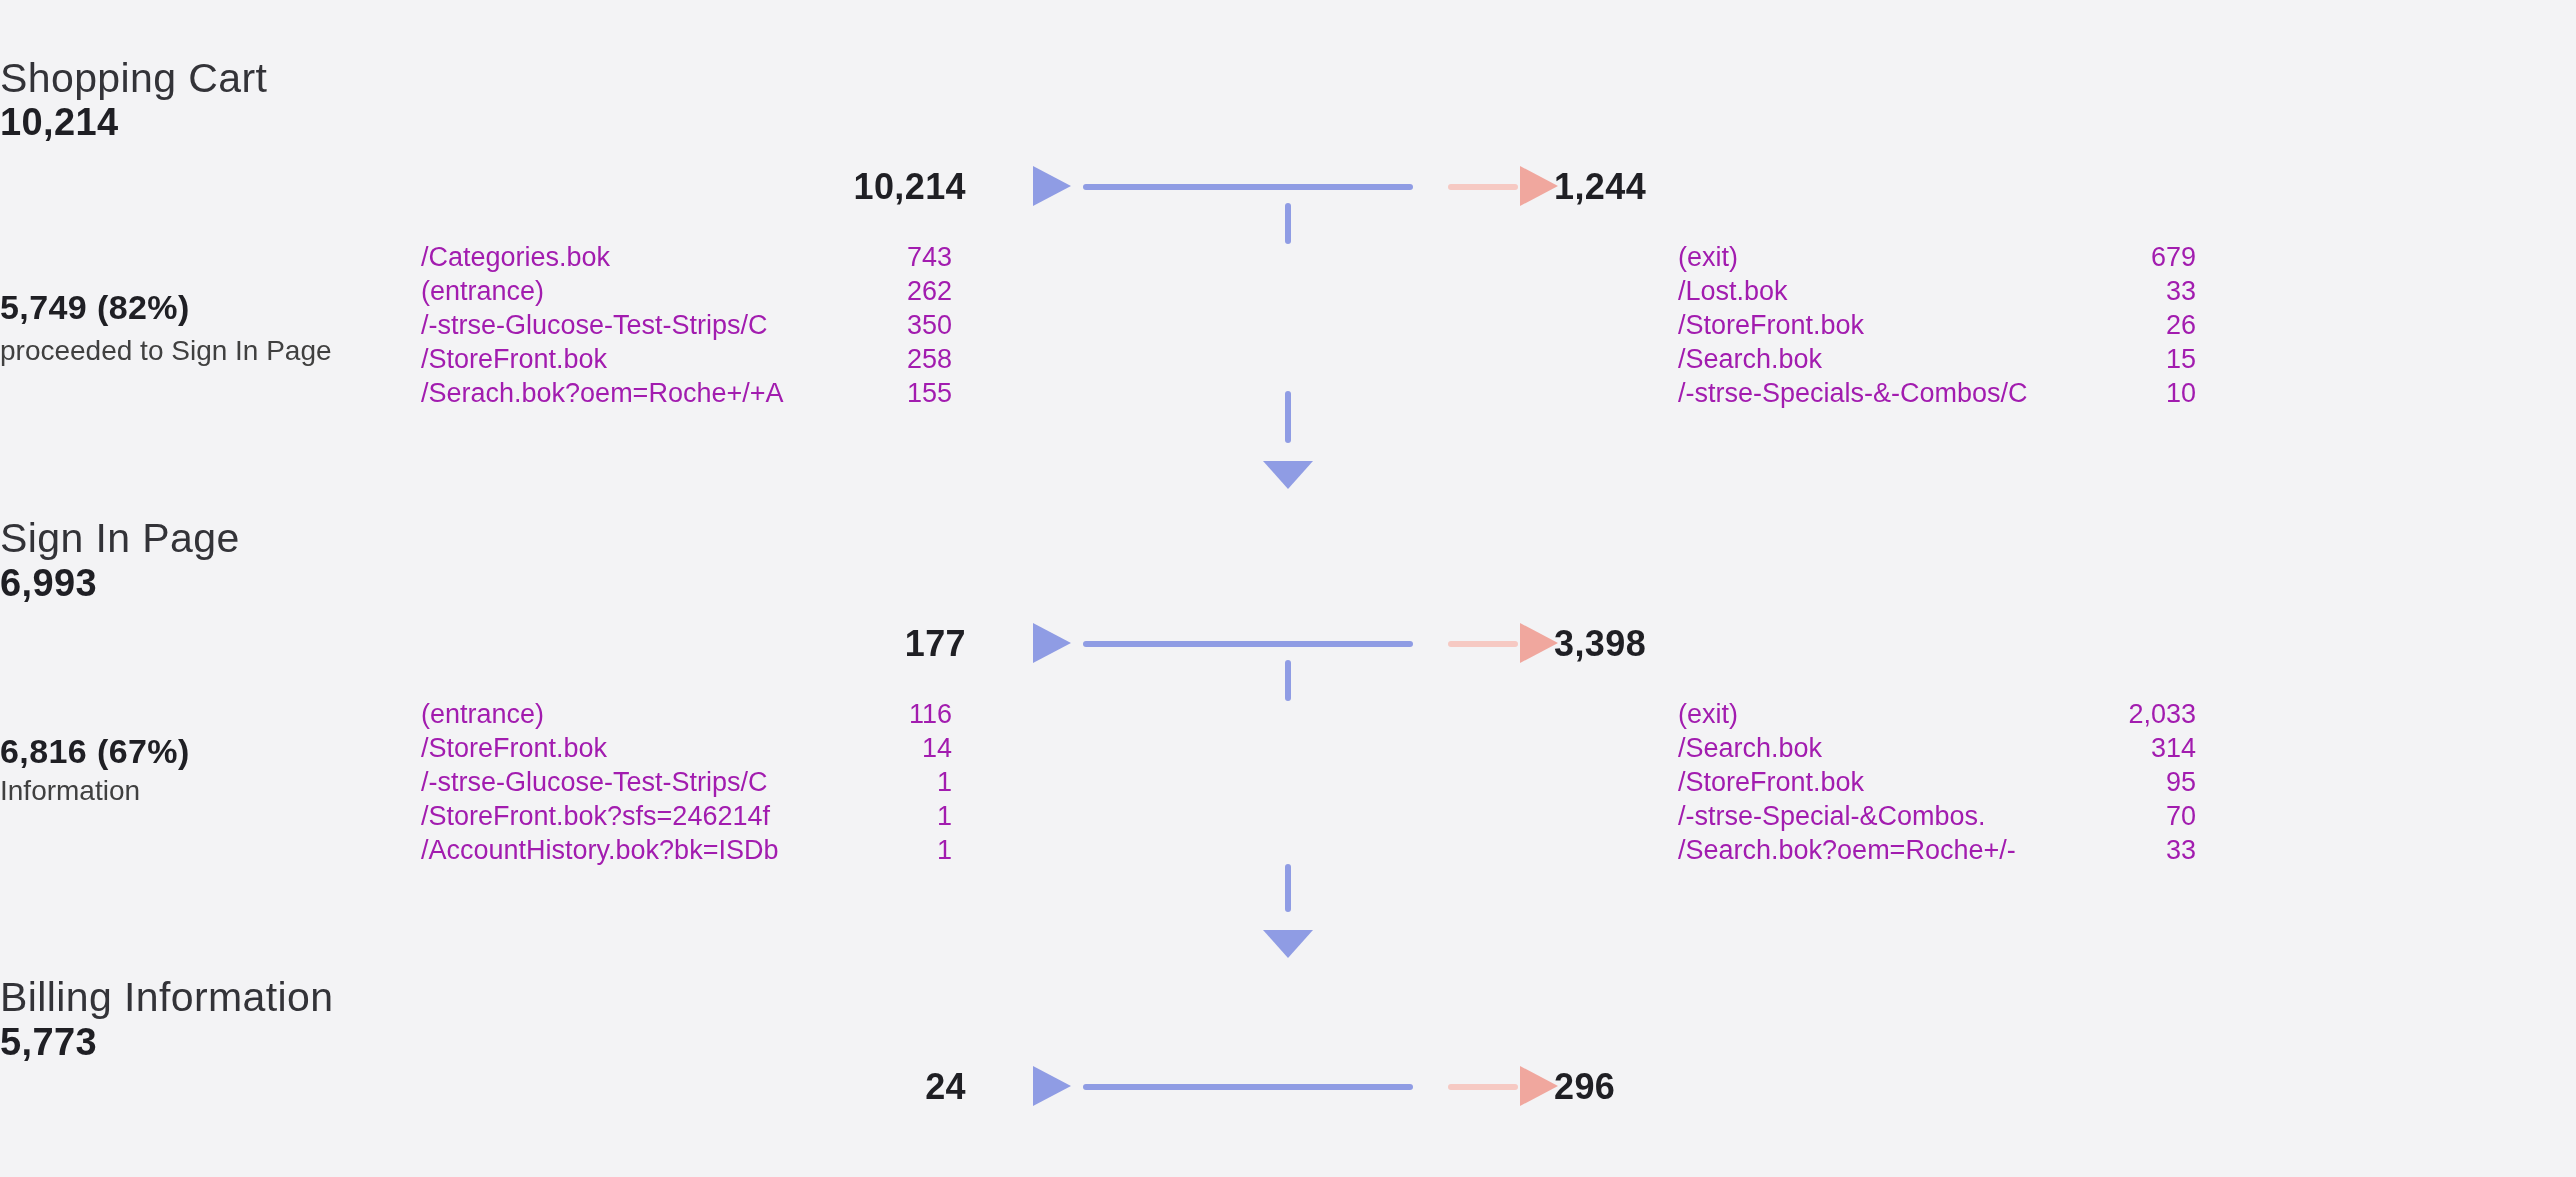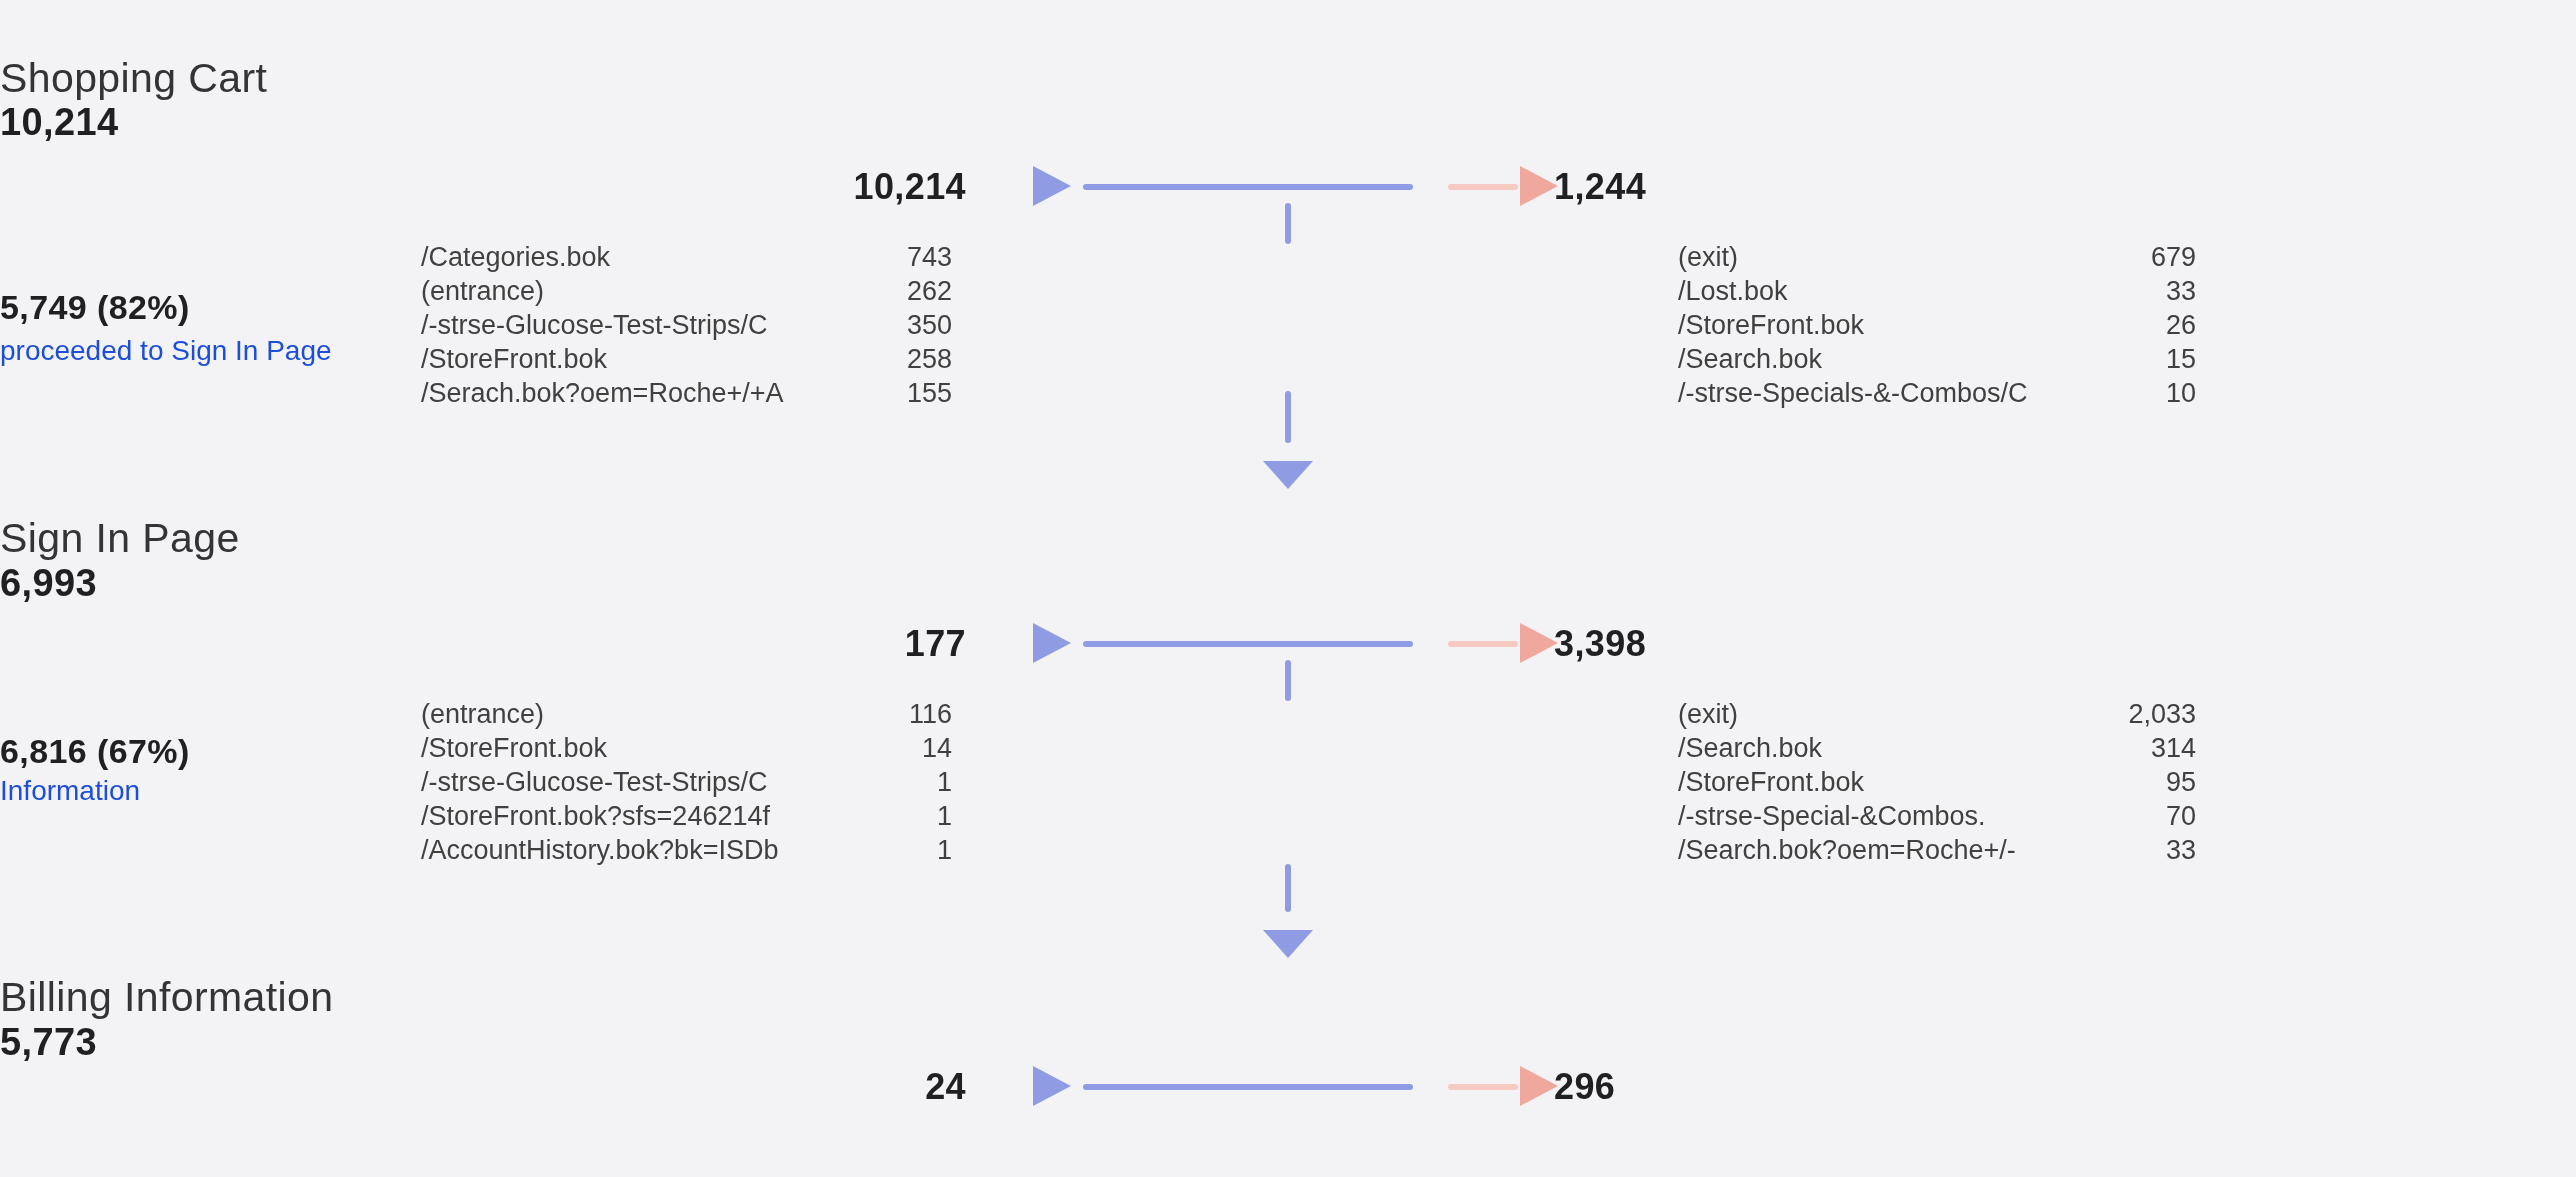--- a/index.html
+++ b/index.html
@@ -33,23 +33,23 @@
 
   .vline { left: 1285px; width: 6.3px; border-radius: 3.6px; background: #8f9ce4; }
   .tri-down {
     left: 1263px; width: 0; height: 0;
     border-left: 25px solid transparent;
     border-right: 25px solid transparent;
     border-top: 28px solid #8f9ce4;
   }
 
   .proceed-value { font-size: 34px; font-weight: 700; color: #1f1f24; letter-spacing: 0.4px; line-height: 1.1; }
-  .proceed-caption { font-size: 28px; line-height: 36px; color: #1d4ed8; }
-
-  .plist { font-size: 27px; line-height: 34px; color: #404040; }
+  .proceed-caption { font-size: 28px; line-height: 36px; color: #404040; }
+
+  .plist { font-size: 27px; line-height: 34px; color: #a21caf; }
   .plist-left  { left: 421px;  width: 531px; }
   .plist-right { left: 1678px; width: 518px; }
   .prow { display: flex; justify-content: space-between; }
   .prow .val { text-align: left; }
 </style>
 </head>
 <body>
 
 <main>
 

